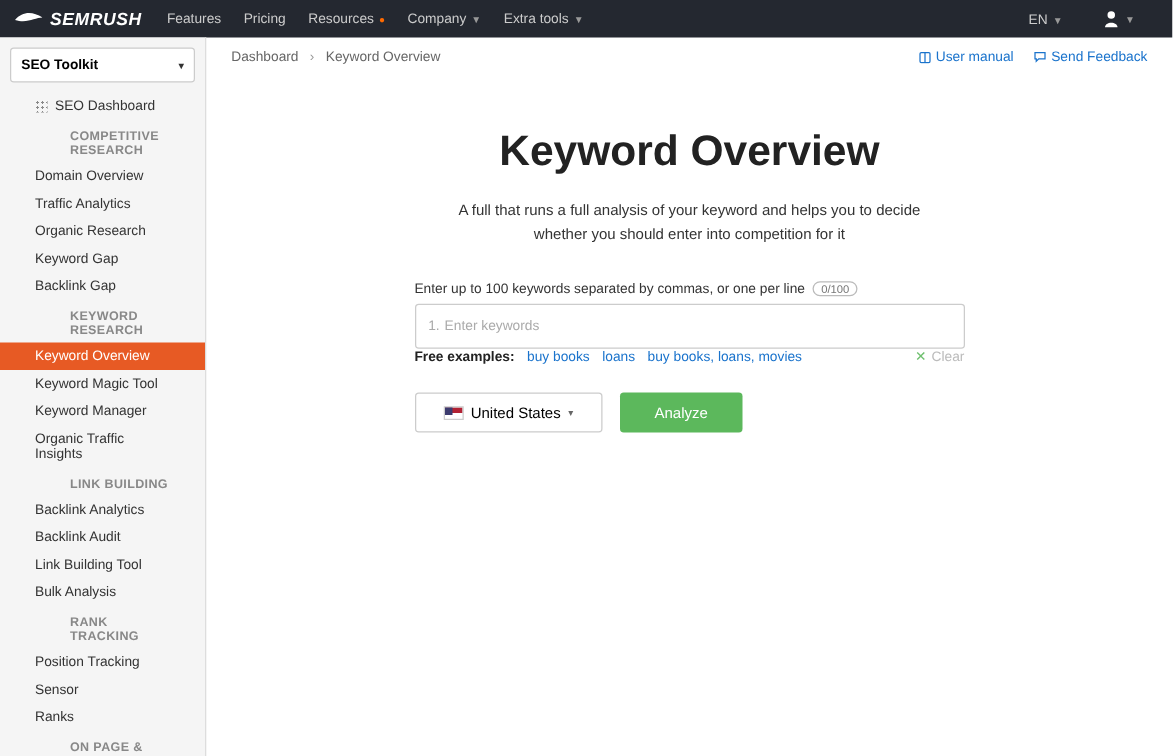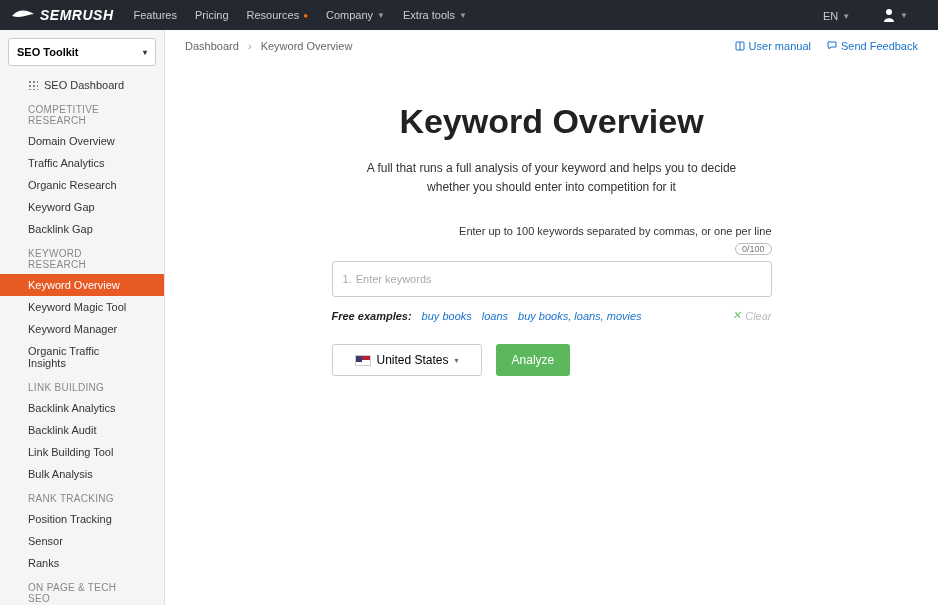--- a/index.html
+++ b/index.html
@@ -12,50 +12,50 @@
     .nav-item .dot { color: #ff6a00; font-size: 8px; }
     .chev { font-size: 8px; color: #999; }
     .header-right { margin-left: auto; display: flex; align-items: flex-end; gap: 14px; }
 
     .layout { display: flex; height: 575px; }
 
     .sidebar { width: 165px; background: #f5f5f5; border-right: 1px solid #ddd; overflow-y: hidden; }
     .toolkit-select { margin: 8px; background: #fff; border: 1px solid #ccc; border-radius: 3px; height: 28px; display: flex; align-items: center; padding: 0 8px; justify-content: space-between; cursor: pointer; font-size: 11px; font-weight: bold; }
     .side-item { padding: 5px 28px; font-size: 11px; color: #333; cursor: pointer; display: flex; align-items: center; gap: 6px; }
     .side-item.active { background: #e75a24; color: #fff; }
-    .side-section { padding: 8px 28px 4px; font-size: 10px; color: #888; font-weight: normal; letter-spacing: 0.3px; }
+    .side-section { padding: 8px 28px 4px; font-size: 10px; color: #888; font-weight: bold; letter-spacing: 0.3px; margin-left: 28px; }
 
     .main { flex: 1; padding: 10px 20px; overflow: hidden; }
     .topbar { display: flex; align-items: center; font-size: 11px; color: #666; }
     .breadcrumb a { color: #666; text-decoration: none; }
     .breadcrumb-sep { margin: 0 6px; color: #999; }
     .topbar-right { margin-left: auto; display: flex; gap: 16px; }
     .toplink { color: #1a73cc; font-size: 11px; display: flex; align-items: center; gap: 4px; text-decoration: none; }
 
     .content { display: flex; flex-direction: column; align-items: center; margin-top: 50px; }
     .page-title { font-size: 34px; font-weight: bold; color: #222; margin-bottom: 18px; }
     .subtitle { font-size: 12px; color: #333; text-align: center; max-width: 380px; line-height: 1.6; margin-bottom: 28px; }
 
     .kw-block { width: 440px; }
-    .kw-label { font-size: 11px; color: #333; display: flex; align-items: flex-end; gap: 6px; margin-bottom: 6px; flex-direction: column; }
+    .kw-label { font-size: 11px; color: #333; display: flex; align-items: flex-start; gap: 6px; margin-bottom: 6px; }
     .kw-badge { border: 1px solid #bbb; border-radius: 9px; padding: 0 6px; font-size: 9px; color: #777; }
     .kw-input { width: 100%; height: 36px; border: 1px solid #ccc; border-radius: 3px; padding: 0 10px; display: flex; align-items: center; font-size: 11px; color: #aaa; }
     .kw-input .num { color: #aaa; margin-right: 4px; }
 
-    .examples-row { display: flex; align-items: flex-end; margin-top: 12px; font-size: 11px; gap: 10px; font-style: italic; }
+    .examples-row { display: flex; align-items: flex-end; font-size: 11px; gap: 10px; }
     .examples-label { font-weight: bold; color: #222; }
     .example-link { color: #1a73cc; cursor: pointer; }
     .clear { margin-left: auto; color: #bbb; display: flex; align-items: center; gap: 4px; cursor: pointer; font-size: 11px; }
     .clear .x { color: #6fc06f; }
 
     .action-row { display: flex; gap: 14px; margin-top: 22px; }
     .country { border: 1px solid #ccc; border-radius: 3px; background: #fff; height: 32px; padding: 0 22px; display: flex; align-items: center; gap: 6px; font-size: 12px; cursor: pointer; }
     .flag { width: 16px; height: 11px; background: linear-gradient(#b22234,#b22234 50%,#fff 50%,#fff); border:1px solid #ccc; position:relative; }
     .flag::before { content:''; position:absolute; top:0; left:0; width:6px; height:6px; background:#3c3b6e; }
-    .analyze { background: #5cb85c; color: #fff; border: none; border-radius: 3px; height: 32px; padding: 0 16px; font-size: 12px; cursor: pointer; }
+    .analyze { background: #5cb85c; color: #fff; border: none; border-radius: 3px; height: 32px; padding: 0 28px; font-size: 12px; cursor: pointer; }
 
     .grid-icon { display:inline-block; width:10px; height:10px; background-image: radial-gradient(#888 1px, transparent 1px); background-size: 4px 4px; }
   </style>
 </head>
 <body>
 
 <div class="header">
   <div class="logo">
     <span class="logo-swoosh">
       <svg width="22" height="10" viewBox="0 0 22 10">

